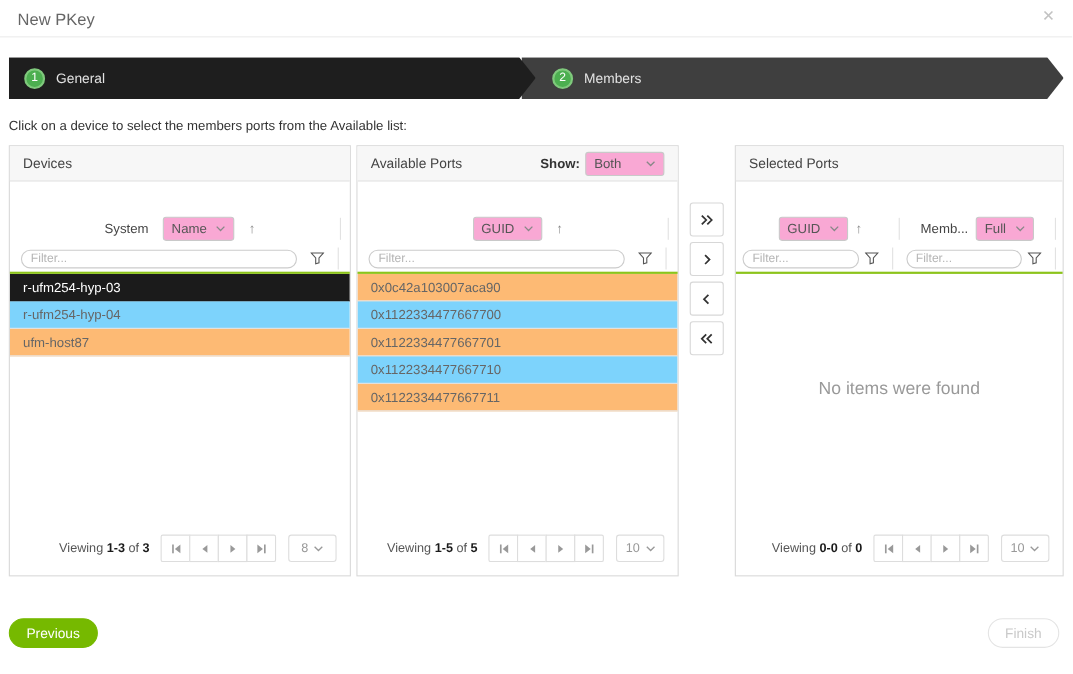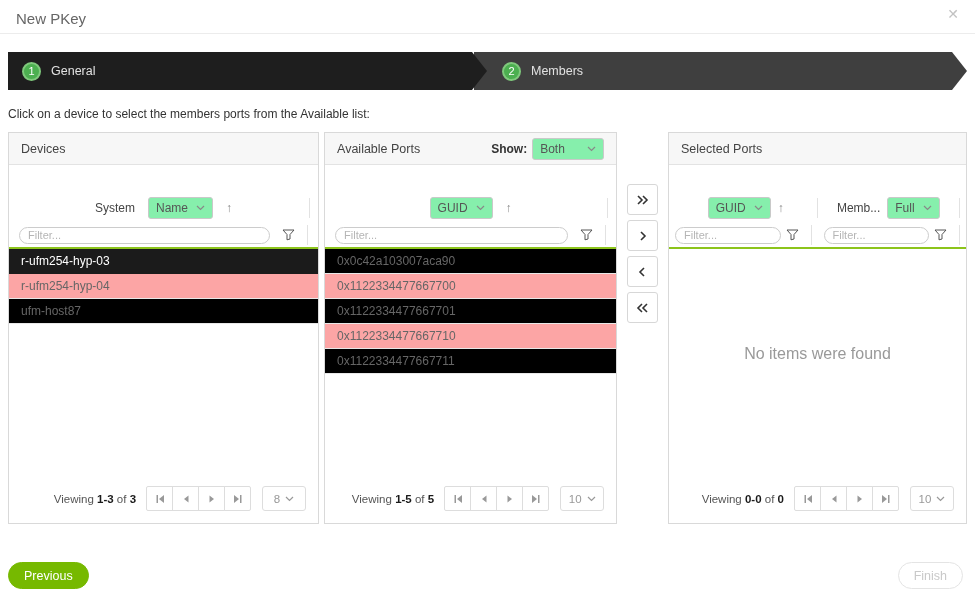--- a/index.html
+++ b/index.html
@@ -32,42 +32,42 @@
 
   .panel-header { height:32px; background:#f7f7f7; border-bottom:1px solid #e3e3e3; display:flex;
     align-items:center; justify-content:space-between; padding:0 12px; flex:0 0 auto; }
   .panel-title { font-size:12.5px; color:#444; }
 
   .show-group { display:flex; align-items:center; gap:5px; }
   .show-label { font-size:12px; font-weight:bold; color:#333; }
   .select-blue { border:1px solid #a8cbe4; }
 
   
-  .fselect { background:#86efac; border:1px solid #c9c9c9; border-radius:3px; height:22px; padding:0 7px;
+  .fselect { background:#f9a8d4; border:1px solid #c9c9c9; border-radius:3px; height:22px; padding:0 7px;
     display:inline-flex; align-items:center; gap:8px; font-size:12px; color:#555; cursor:pointer; }
   .chev { width:9px; height:6px; flex:0 0 auto; }
 
   
   .sort-row { margin-top:28px; height:30px; display:flex; align-items:center; justify-content:center;
     gap:13px; position:relative; flex:0 0 auto; }
   .col-divider { width:1px; height:20px; background:#e2e2e2; }
   .sort-row .edge-divider { position:absolute; right:8px; top:5px; }
   .sort-label { font-size:12px; color:#444; }
   .sort-arrow { font-size:12px; color:#888; }
   .filter-row { height:24px; display:flex; align-items:center; padding:0 10px; gap:12px; flex:0 0 auto; }
   .filter-input { flex:1 1 auto; min-width:0; height:17px; border:1px solid #ccc; border-radius:9px;
     font-size:11px; padding:0 8px; color:#555; outline:none; font-family:inherit; }
   .filter-input::placeholder { color:#b5b5b5; }
   .funnel { flex:0 0 auto; }
 
   
   .tbody { border-top:2px solid #8cc41b; flex:1 1 auto; display:flex; flex-direction:column; overflow:hidden; }
   .trow { height:25px; line-height:24px; padding-left:12px; font-size:12px; color:#666;
-    border-bottom:1px solid #e8e8e8; background:#000000; white-space:nowrap; cursor:pointer; }
-  .trow.alt { background:#fca5a5; }
+    border-bottom:1px solid #e8e8e8; background:#fdba74; white-space:nowrap; cursor:pointer; }
+  .trow.alt { background:#7dd3fc; }
   .trow.selected { background:#1b1b1b; color:#fff; border-bottom-color:#1b1b1b; }
   .empty-msg { text-align:center; padding-top:96px; font-size:16px; color:#999; }
 
   
   .cell-half { flex:1 1 0; display:flex; align-items:center; justify-content:center; gap:7px; min-width:0; }
   .filter-cell { flex:1 1 0; display:flex; align-items:center; gap:5px; min-width:0; }
 
   
   .pagination { margin-top:auto; display:flex; align-items:center; justify-content:flex-end;
     padding:0 12px 12px; gap:4px; flex:0 0 auto; }

